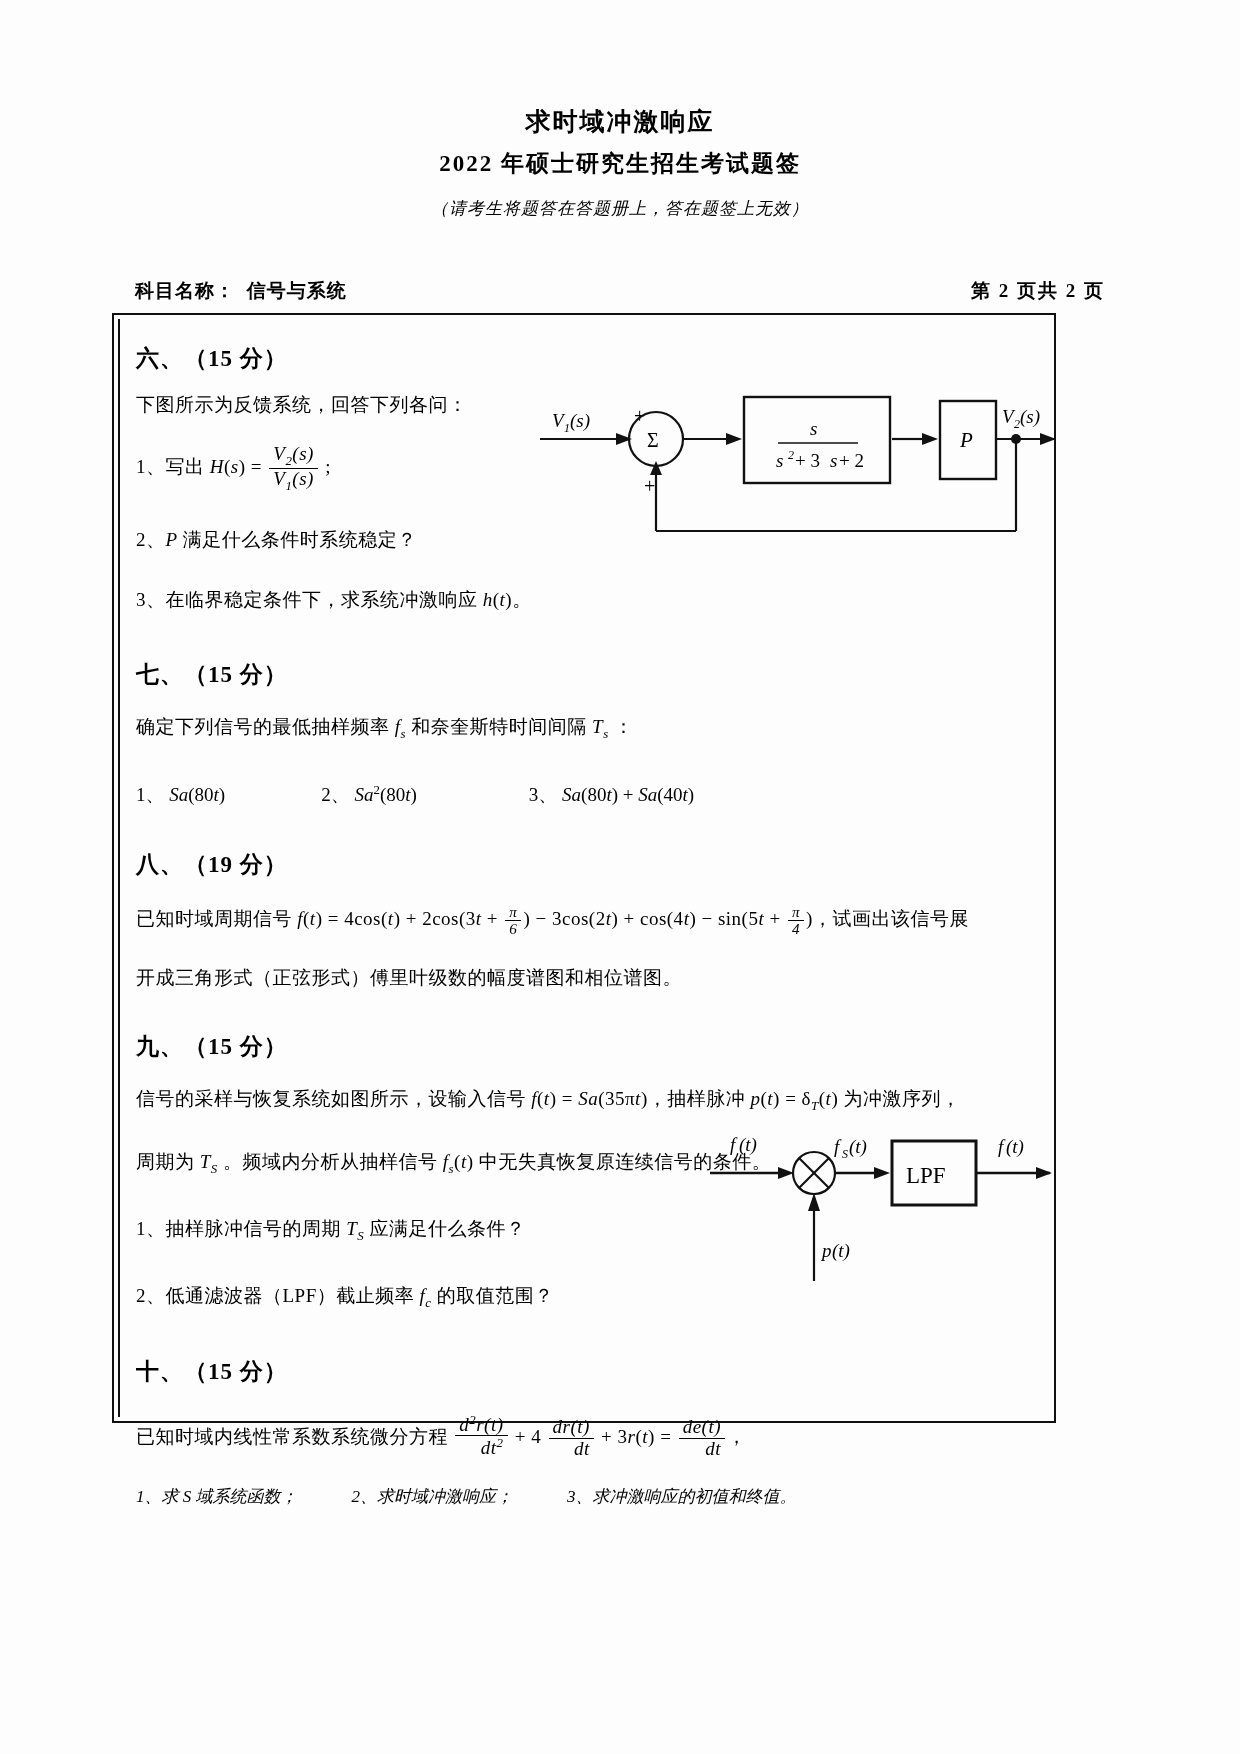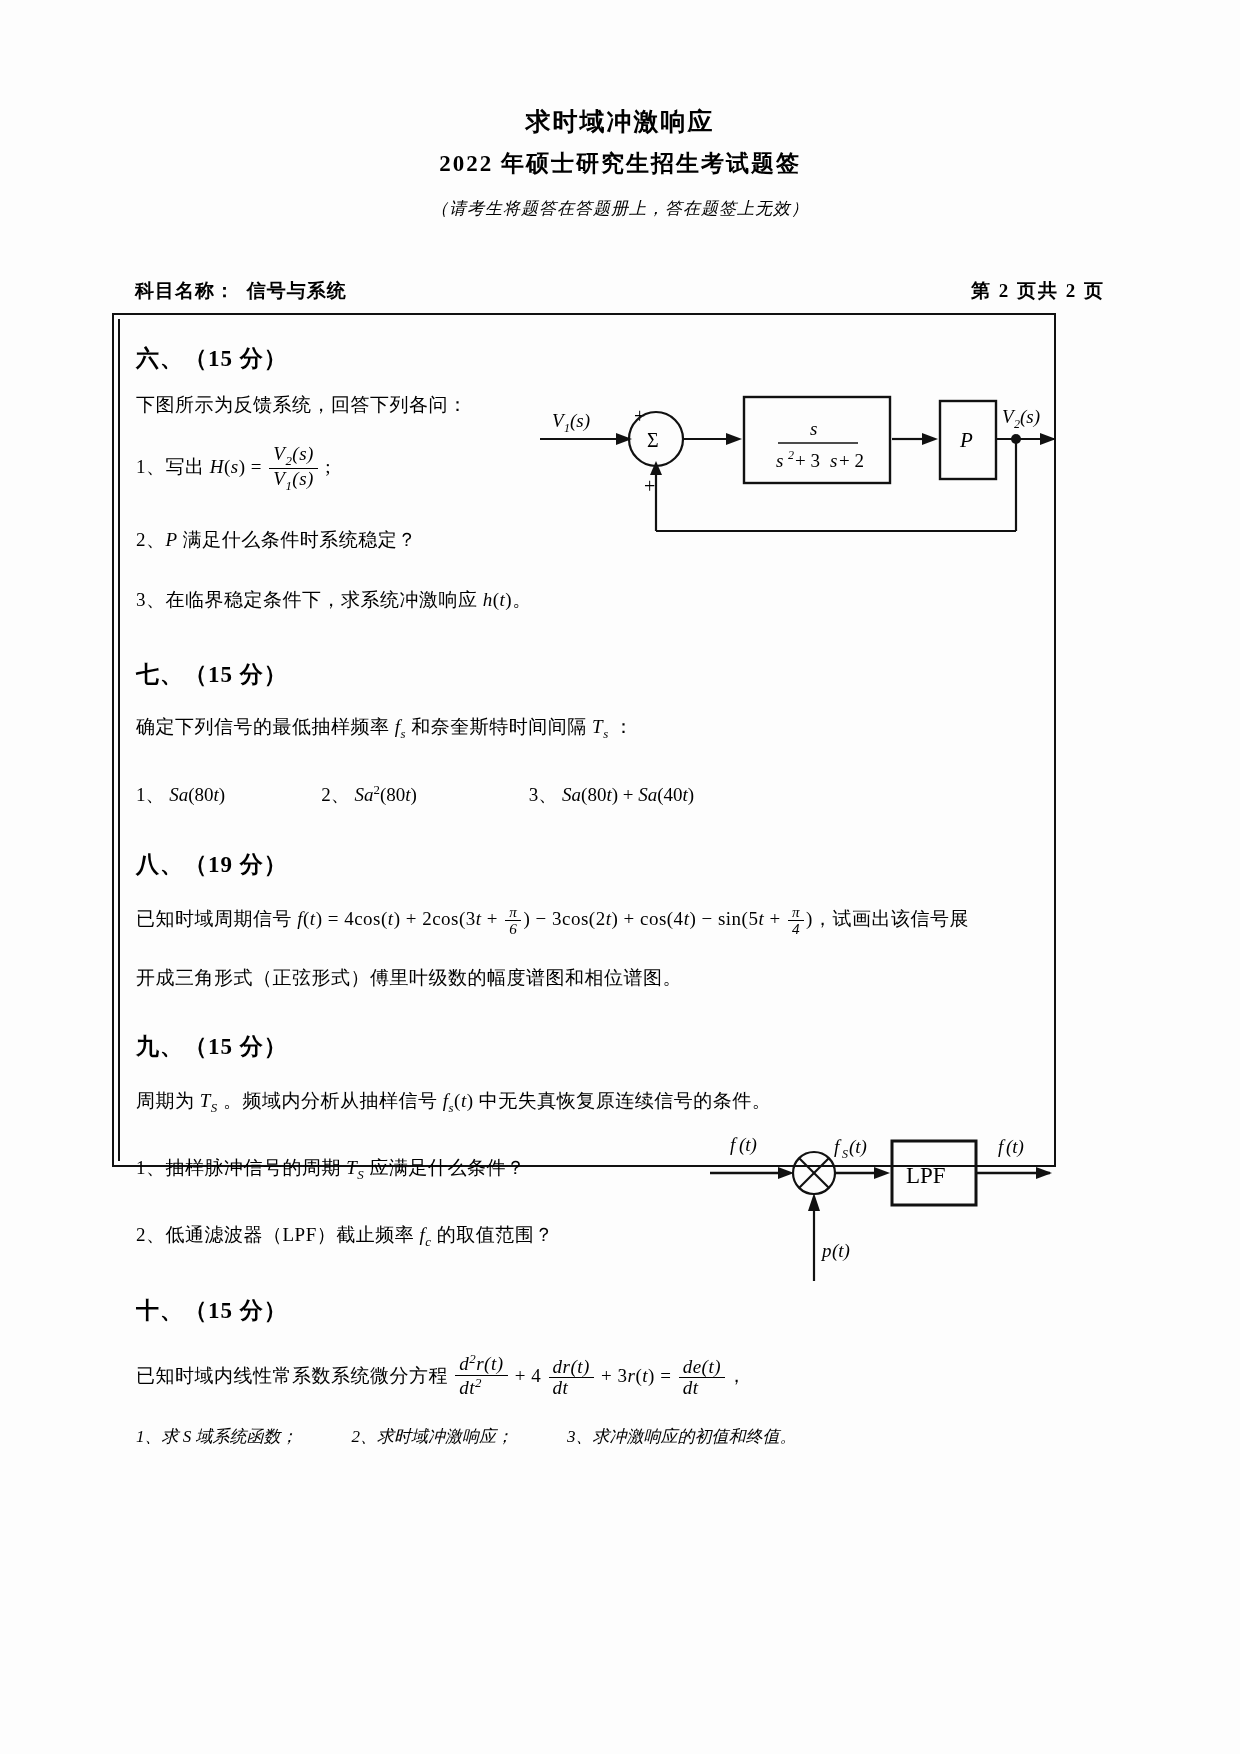--- a/index.html
+++ b/index.html
@@ -61,21 +61,21 @@
   .subject-row .label { margin-right: 6px; }
   .subject-name { font-weight: 700; }
   .page-no { font-weight: 700; letter-spacing: 2px; }
 
   
   .frame {
     position: absolute;
     top: 313px;
     left: 112px;
     width: 944px;
-    height: 854px;
+    height: 1110px;
     border: 2px solid #111;
     box-sizing: border-box;
   }
   .frame::before {
     content: "";
     position: absolute;
     left: 4px;
     top: 4px;
     bottom: 4px;
     width: 2px;
@@ -106,21 +106,21 @@
     font-style: italic;
     font-family: "Liberation Serif", "DejaVu Serif", serif;
   }
   sub { font-size: 0.68em; font-style: italic; }
   sup { font-size: 0.68em; }
 
   
   .frac {
     display: inline-block;
     vertical-align: -0.62em;
-    text-align: left;
+    text-align: right;
     font-style: italic;
     line-height: 1.08;
     margin: 0 2px;
   }
   .frac > .num { display: block; padding: 0 4px; border-bottom: 1.3px solid #000; }
   .frac > .den { display: block; padding: 0 4px; }
   .fs { font-size: 0.80em; }
 
   
   .bd6 {
@@ -265,20 +265,23 @@
       <div class="ln" style="margin-top:22px;">
         已知时域周期信号 <i>f</i>(<i>t</i>) = 4cos(<i>t</i>) + 2cos(3<i>t</i> +
         <span class="frac fs"><span class="num">π</span><span class="den">6</span></span>) − 3cos(2<i>t</i>) + cos(4<i>t</i>) − sin(5<i>t</i> +
         <span class="frac fs"><span class="num">π</span><span class="den">4</span></span>)，试画出该信号展
       </div>
 
       <div class="ln" style="margin-top:24px;">开成三角形式（正弦形式）傅里叶级数的幅度谱图和相位谱图。</div>
 
       <div class="qhead" style="margin-top:36px;">九、（15 分）</div>
 
+      <div class="ln" style="margin-top:20px;">
+        信号的采样与恢复系统如图所示，设输入信号 <i>f</i>(<i>t</i>) = <i>Sa</i>(35π<i>t</i>)，抽样脉冲 <i>p</i>(<i>t</i>) = δ<sub>T</sub>(<i>t</i>) 为冲激序列，
+      </div>
 
       <div class="ln" style="margin-top:22px;">
         周期为 <i>T</i><sub>S</sub> 。频域内分析从抽样信号 <i>f</i><sub>s</sub>(<i>t</i>) 中无失真恢复原连续信号的条件。
       </div>
 
       <div class="ln" style="margin-top:26px;">
         1、抽样脉冲信号的周期 <i>T</i><sub>S</sub> 应满足什么条件？
       </div>
 
       <div class="ln" style="margin-top:26px;">

